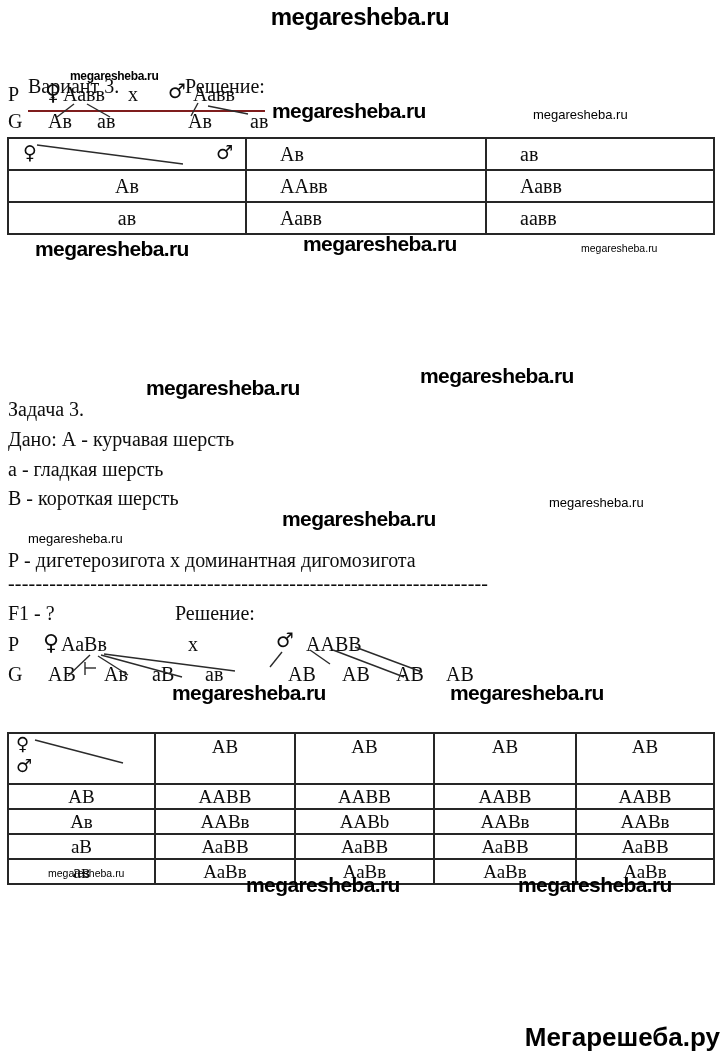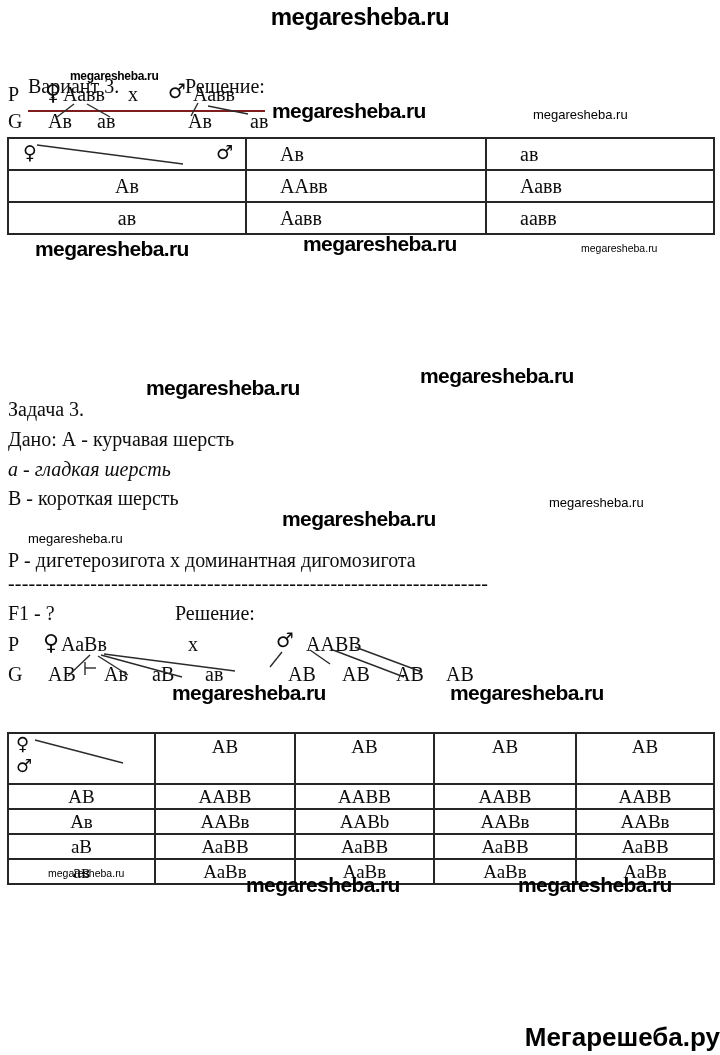--- a/index.html
+++ b/index.html
@@ -101,21 +101,21 @@
   <div class="wm wm-lg" style="left:35px;top:238px;">megaresheba.ru</div>
   <div class="wm wm-lg" style="left:303px;top:233px;">megaresheba.ru</div>
   <div class="wm wm-light-sm" style="left:581px;top:243px;">megaresheba.ru</div>
 
 
   <div class="wm wm-lg" style="left:420px;top:365px;">megaresheba.ru</div>
   <div class="wm wm-lg" style="left:146px;top:377px;">megaresheba.ru</div>
 
   <div class="t" style="left:8px;top:398px;">Задача 3.</div>
   <div class="t" style="left:8px;top:428px;">Дано: А - курчавая шерсть</div>
-  <div class="t" style="left:8px;top:458px;font-style:italic;">а - гладкая шерсть</div>
+  <div class="t" style="left:8px;top:458px;">а - гладкая шерсть</div>
   <div class="t" style="left:8px;top:487px;">В - короткая шерсть</div>
 
   <div class="wm wm-lg" style="left:282px;top:508px;">megaresheba.ru</div>
   <div class="wm wm-light" style="left:549px;top:496px;">megaresheba.ru</div>
   <div class="wm wm-light" style="left:28px;top:532px;">megaresheba.ru</div>
 
   <div class="t" style="left:8px;top:549px;">Р - дигетерозигота х доминантная дигомозигота</div>
 
   <div class="t" style="left:8px;top:572px;letter-spacing:0.2px;">----------------------------------------------------------------------</div>
 

